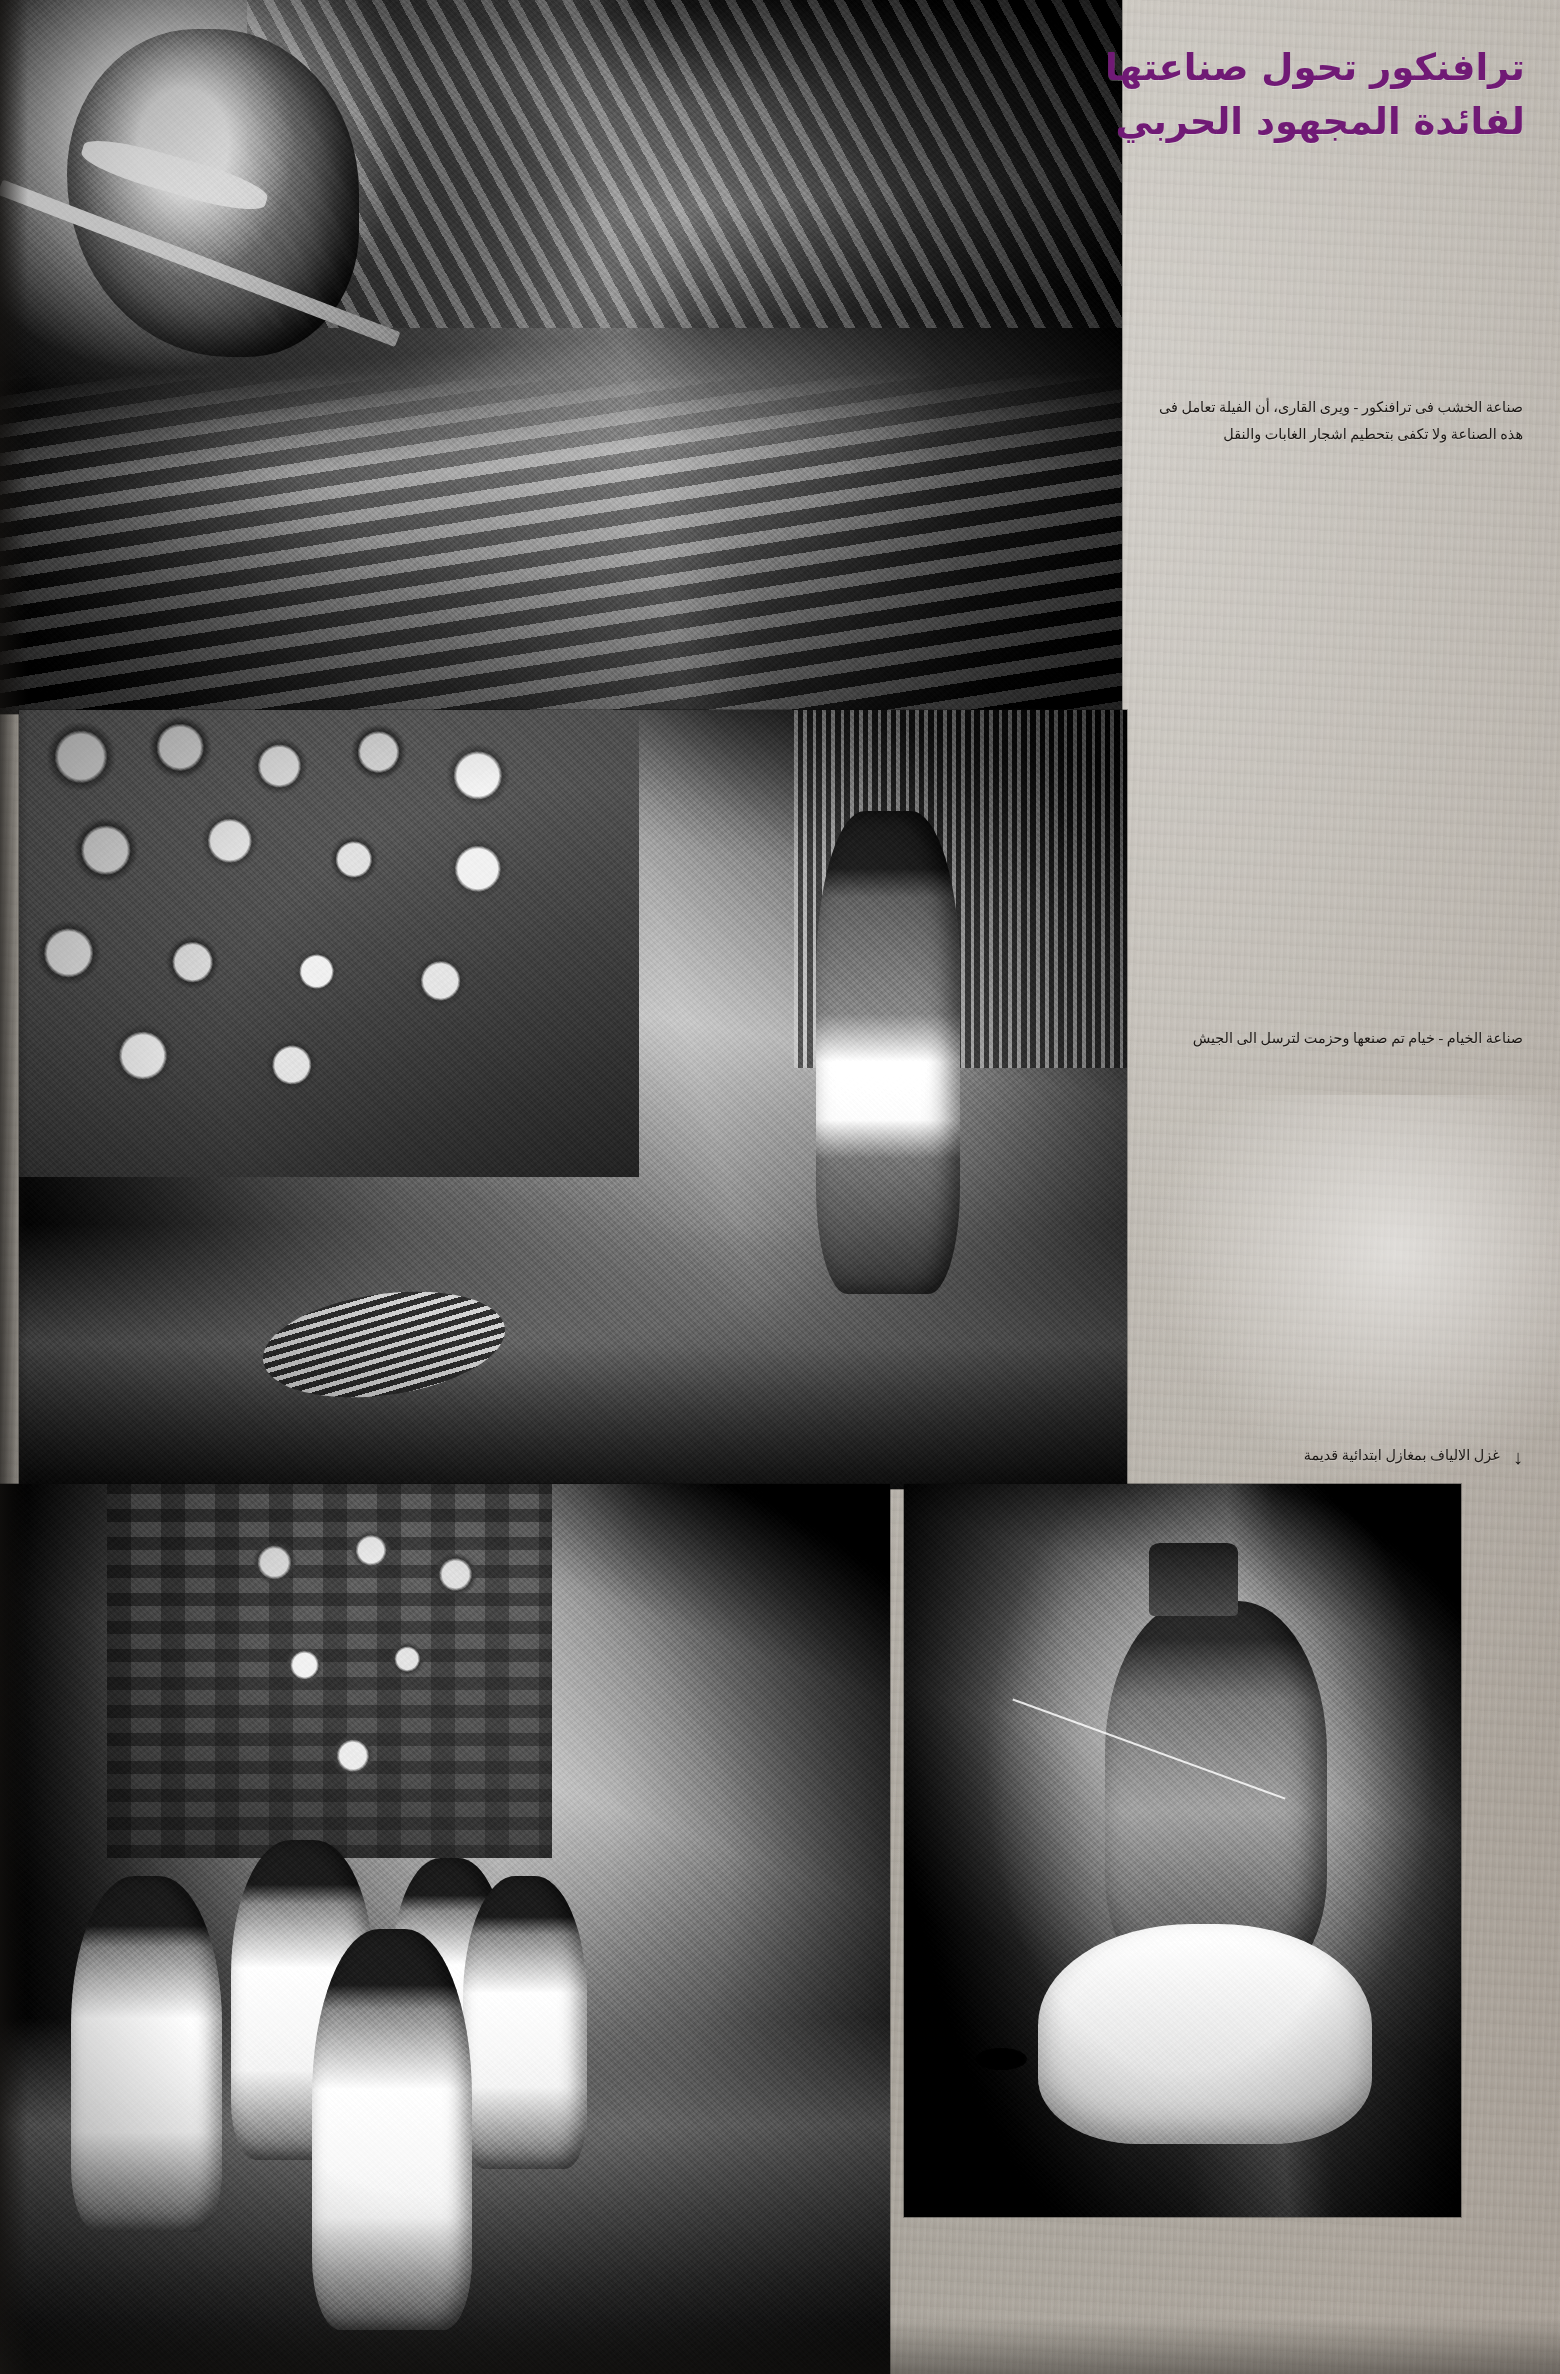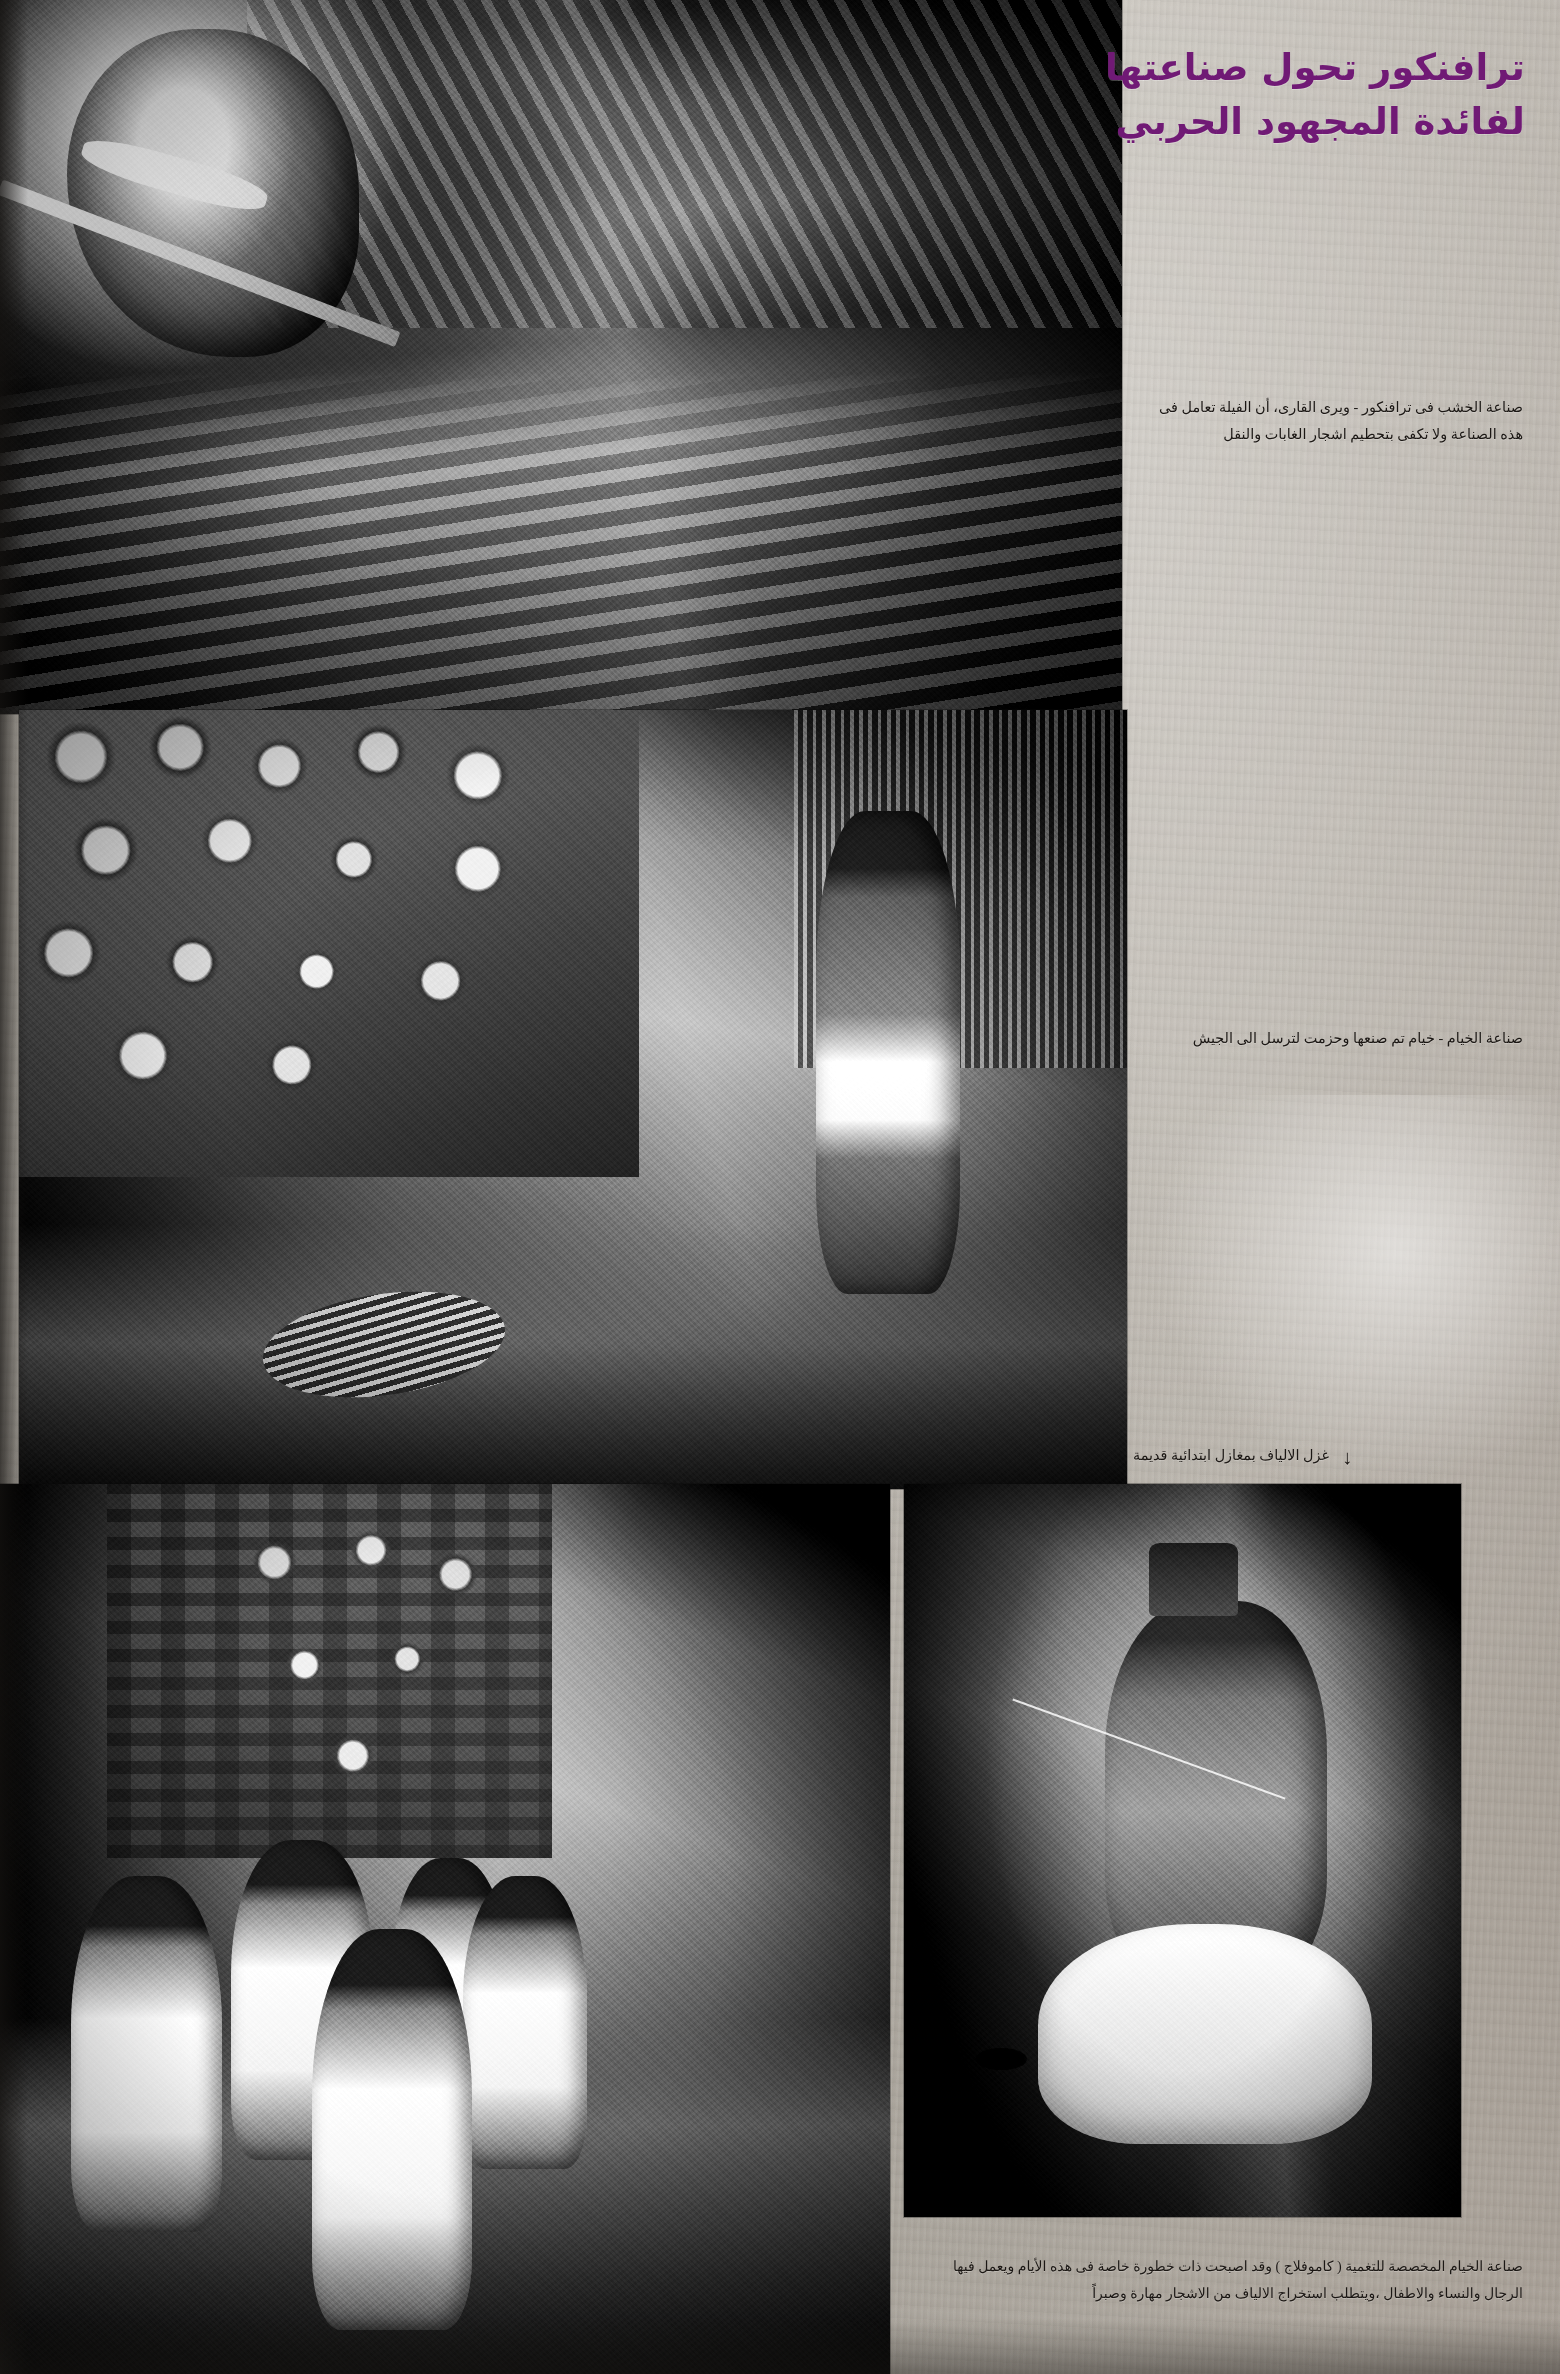--- a/index.html
+++ b/index.html
@@ -73,21 +73,21 @@
     direction: rtl;
     text-align: right;
     color: #1b1714;
     font-family: Liberation Serif, serif;
     font-size: 14.4px;
     line-height: 1.85;
     text-shadow: 0 0.9px 0 rgba(255,255,255,.2);
   }
   #cap-wood   { right: 37px; top: 380px;  width: 390px; }
   #cap-tents  { right: 37px; top: 1011px; width: 390px; }
-  #cap-spin   { right: 37px; top: 1442px; width: 390px; display:flex; justify-content:flex-start; align-items:center; gap:13px; flex-direction: row-reverse;}
+  #cap-spin   { right: 37px; top: 1442px; width: 390px; display:flex; justify-content:flex-end; align-items:center; gap:13px; flex-direction: row-reverse;}
   #cap-spin .arrow { font-size: 20.4px; line-height: 1; transform: translateY(1.9px); }
   #cap-camo   { right: 37px; top: 2240px; width: 612px; font-size: 14px; line-height: 1.9;}
 
   
   .photo {
     position: absolute;
     overflow: hidden;
     filter: grayscale(100%) contrast(115%);
     box-shadow: 0 0 0 0.9px rgba(30,26,22,.35);
   }
@@ -345,18 +345,17 @@
 
   <p class="caption" id="cap-wood">صناعة الخشب فى ترافنكور - ويرى القارى، أن الفيلة تعامل فى هذه الصناعة ولا تكفى بتحطيم اشجار الغابات والنقل</p>
 
   <p class="caption" id="cap-tents">صناعة الخيام - خيام تم صنعها وحزمت لترسل الى الجيش</p>
 
   <div class="caption" id="cap-spin">
     <span>غزل الالياف بمغازل ابتدائية قديمة</span>
     <span class="arrow">↓</span>
   </div>
 
-  <p class="caption" id="cap-camo">صناعة الخيام المخصصة للتغمية ( كاموفلاج ) وقد اصبحت ذات خطورة خاصة فى هذه الأيام ويعمل فيها الرجال والنساء والاطفال ،ويتطلب استخراج الالياف من الاشجار مهارة وصبراً</p>
 
   <div class="edge-dark"></div>
   <div class="edge-bottom"></div>
 </div>
 
 
 </body></html>

